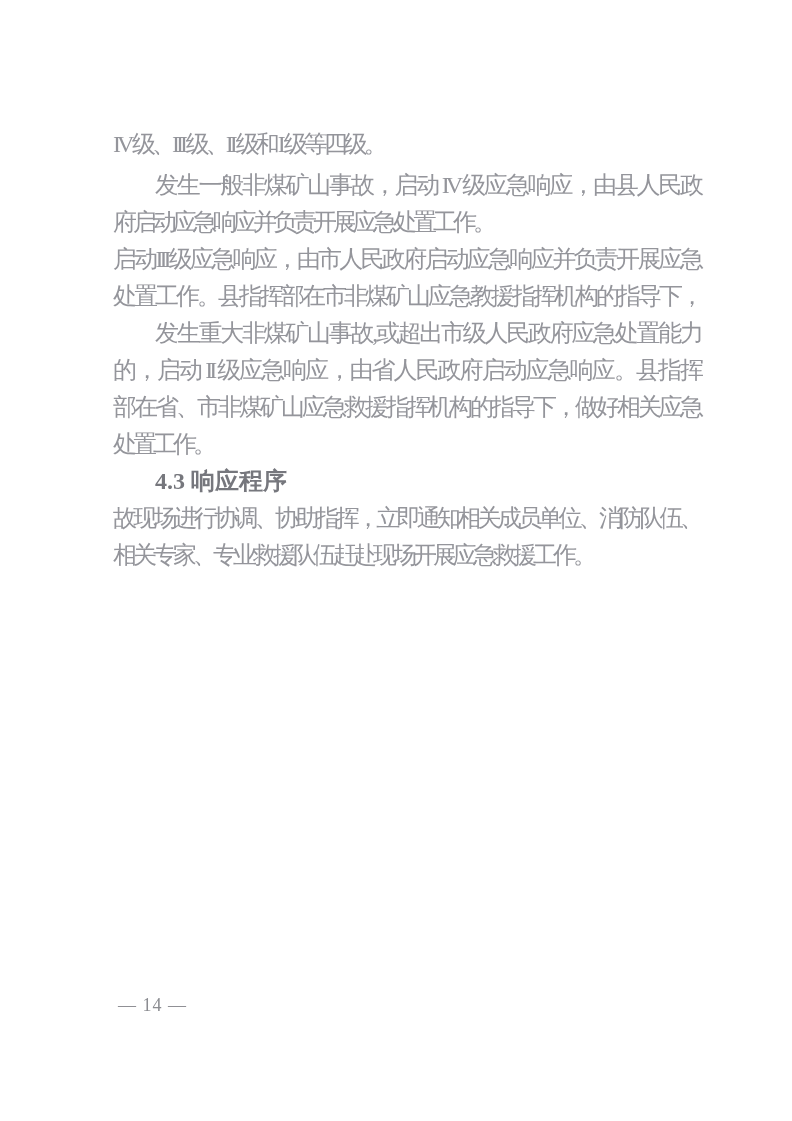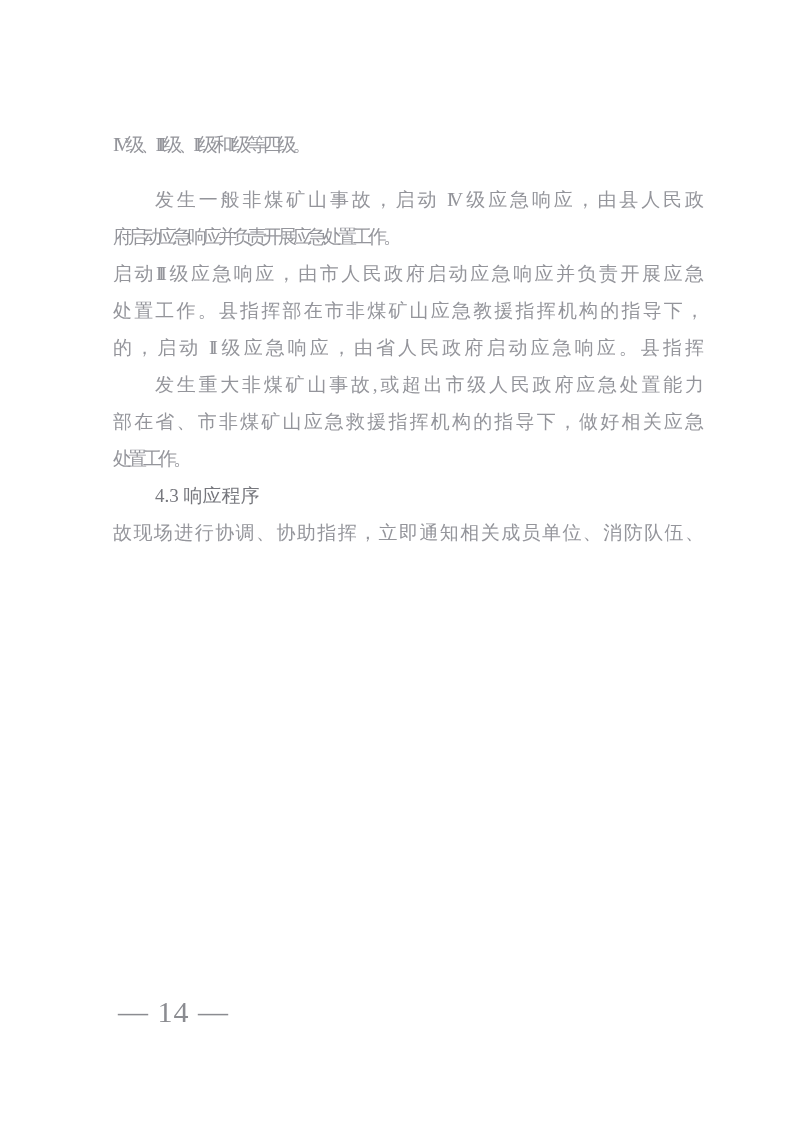--- a/index.html
+++ b/index.html
@@ -16,46 +16,46 @@
   .page{
     position:relative;
     width:792px;height:1121px;
     background:var(--bg);
     overflow:hidden;
   }
   .content{
     position:absolute;
     left:113px;top:126px;
     width:587px;
-    font-size:19px;
+    font-size:24px;
     line-height:37px;
     letter-spacing:-4px;
     color:var(--text-color);
   }
   .block{margin:0;}
-  .block.gap-before{margin-top:18px;}
+  .block.gap-before{margin-top:4px;}
   .block.para .line{
     text-align:justify;
     text-align-last:justify;
   }
   .block.para .line.last{
     text-align-last:left;
   }
   .line.indent{padding-left:42px;}
   .block.heading .line{
-    font-weight:normal;
+    font-weight:bold;
     color:var(--heading-color);
     letter-spacing:0px;
     text-align:right;
     text-align-last:left;
   }
   .footer{
     position:absolute;
     left:118px;top:995px;
-    font-size:30px;
+    font-size:18px;
     letter-spacing:1px;
     color:#8b8c91;
   }
 </style>
 </head>
 <body>
 
 <div class="page">
   <div class="content">
       <div class="block para">
@@ -63,26 +63,27 @@
       </div>
       <div class="block para gap-before">
         <div class="line indent">发生一般非煤矿山事故，启动 IV 级应急响应，由县人民政</div>
         <div class="line last">府启动应急响应并负责开展应急处置工作。</div>
       </div>
       <div class="block para">
         <div class="line">启动III级应急响应，由市人民政府启动应急响应并负责开展应急</div>
         <div class="line">处置工作。县指挥部在市非煤矿山应急教援指挥机构的指导下，</div>
       </div>
       <div class="block para">
+        <div class="line indent">发生重大非煤矿山事故,或超出市级人民政府应急处置能力</div>
         <div class="line">的，启动 II 级应急响应，由省人民政府启动应急响应。县指挥</div>
-        <div class="line indent">发生重大非煤矿山事故,或超出市级人民政府应急处置能力</div>
         <div class="line">部在省、市非煤矿山应急救援指挥机构的指导下，做好相关应急</div>
         <div class="line last">处置工作。</div>
       </div>
       <div class="block heading">
         <div class="line indent last">4.3 响应程序</div>
       </div>
       <div class="block para">
         <div class="line">故现场进行协调、协助指挥，立即通知相关成员单位、消防队伍、</div>
+        <div class="line last">相关专家、专业救援队伍赶赴现场开展应急救援工作。</div>
       </div>
     </div>
   <div class="footer">— 14 —</div>
 </div>
 
 </body></html>

